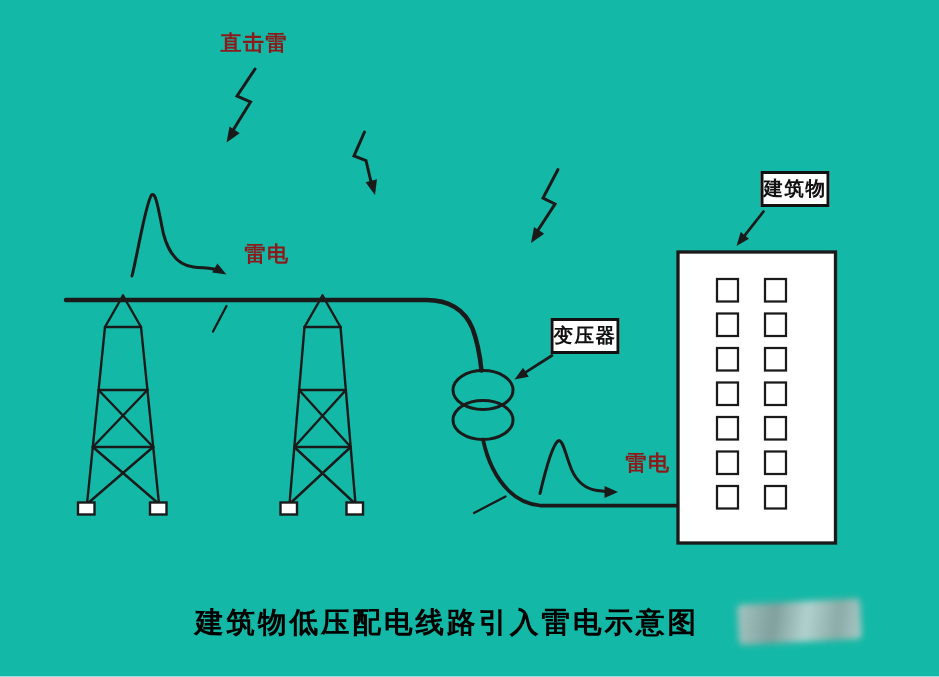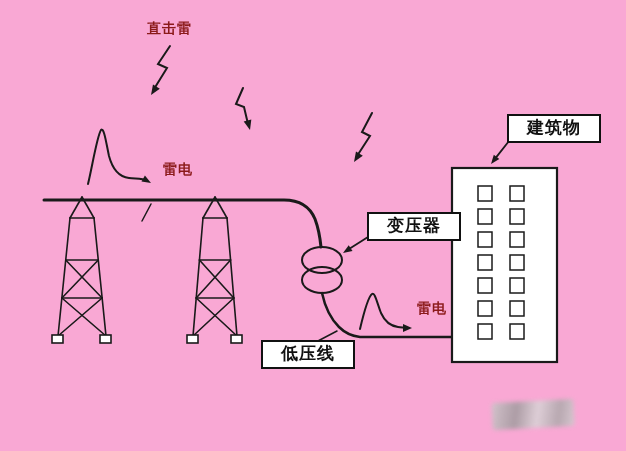--- a/index.html
+++ b/index.html
@@ -1,27 +1,27 @@
 <!DOCTYPE html>
 <html><head>
 <meta charset="utf-8">
 <style>
   html,body{margin:0;padding:0;background:#fff;}
   .canvas{
-    position:relative;width:626px;height:451px;background:#f9a8d4;
+    position:relative;width:626px;height:451px;background:#14b8a6;
     font-family:"Liberation Sans","DejaVu Sans",sans-serif;overflow:hidden;text-align:center;
   }
   .layer{position:absolute;left:0;top:0;}
   .note{
     position:absolute;color:#8b1a1a;font-weight:bold;font-size:14px;
     letter-spacing:1px;white-space:nowrap;
   }
   .boxed{
     position:absolute;color:#111;background:#fff;border:2px solid #111;
-    font-weight:bold;font-size:17px;letter-spacing:1px;padding:3px 18px;
+    font-weight:bold;font-size:13px;letter-spacing:1px;padding:3px 0;
     white-space:nowrap;line-height:1.1;
   }
   .title{
     position:absolute;left:130px;top:402px;color:#000;font-weight:bold;
     font-size:19px;letter-spacing:2px;white-space:nowrap;
   }
   .watermark{
     position:absolute;left:492px;top:401px;width:82px;height:27px;
     background:linear-gradient(100deg,#c9c9c9 0%,#9a9a9a 30%,#d8d8d8 55%,#a8a8a8 80%,#cfcfcf 100%);
     filter:blur(2px);opacity:.8;transform:rotate(-3deg);border-radius:3px;
@@ -139,17 +139,17 @@
 
   <div class="note" style="left:163px;top:161px;">雷电</div>
 
   <div class="note" style="left:417px;top:300px;">雷电</div>
 
   <div class="boxed" style="left:507px;top:114px;">建筑物</div>
 
 
   <div class="boxed" style="left:367px;top:212px;">变压器</div>
 
-  <div class="boxed" style="left:261px;top:340px;">低压线</div>
 
+  <div class="title">建筑物低压配电线路引入雷电示意图</div>
   <div class="watermark"></div>
 
 </div>
 
 </body></html>

